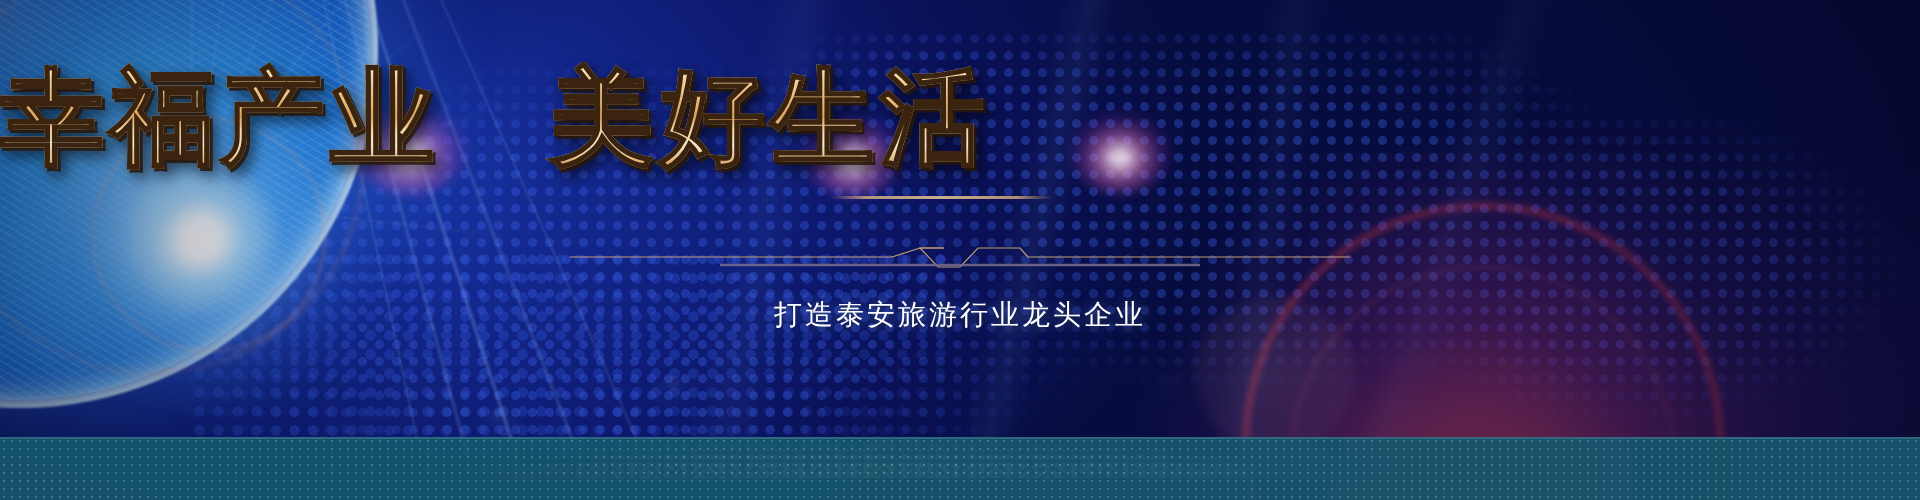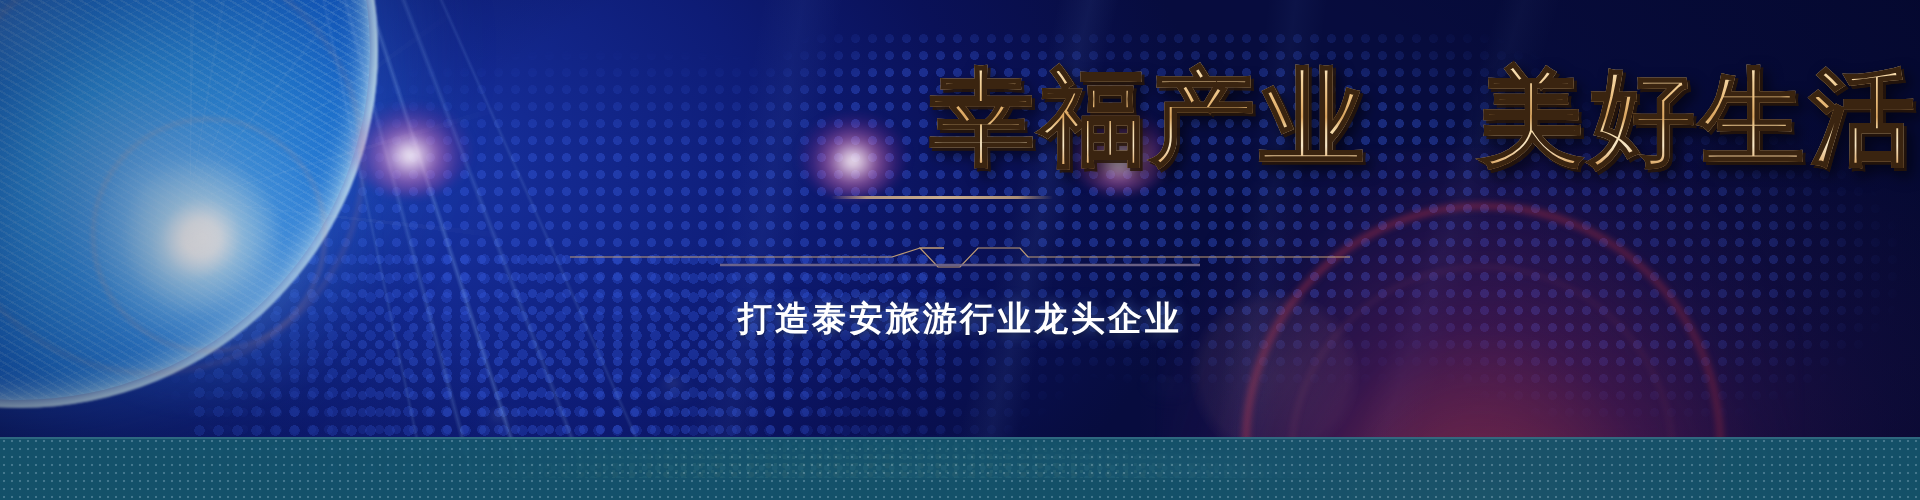--- a/index.html
+++ b/index.html
@@ -219,21 +219,21 @@
   .city-star{
     position:absolute; width:4px; height:4px; border-radius:50%;
     background:#fff;
     box-shadow:0 0 10px 5px rgba(220,240,255,.85), 0 0 26px 12px rgba(150,200,255,.38);
   }
 
   
   .headline-wrap{
     position:absolute;
     left:0; right:0; top:62px;
-    text-align:right;
+    text-align:left;
   }
   .glow-spot{
     position:absolute;
     width:120px; height:92px; border-radius:50%;
     background:radial-gradient(ellipse at 50% 56%, rgba(255,255,255,.98) 0%, rgba(255,214,236,.76) 14%, rgba(236,120,190,.46) 34%, rgba(150,46,150,.20) 58%, rgba(0,0,0,0) 80%);
     filter:blur(5px);
     pointer-events:none;
   }
   #gs1{ left:350px; top:42px; }
   #gs2{ left:800px; top:52px; width:106px; height:84px;}
@@ -283,22 +283,22 @@
     height:26px;
   }
   .div-svg{ display:block; margin:0 auto; }
 
   
   .subtitle{
     position:absolute;
     left:0; right:0; top:296px;
     text-align:center;
     font-family:"DejaVu Sans","Liberation Sans",sans-serif;
-    font-size:34px;
-    font-weight:bold;
+    font-size:28px;
+    font-weight:normal;
     letter-spacing:3px;
     color:#ffffff;
     text-shadow:0 0 14px rgba(120,170,255,.55), 0 2px 5px rgba(0,0,0,.55);
     white-space:pre;
   }
 
   
   .bottom-bar{
     position:absolute;
     left:0; right:0; bottom:0;

